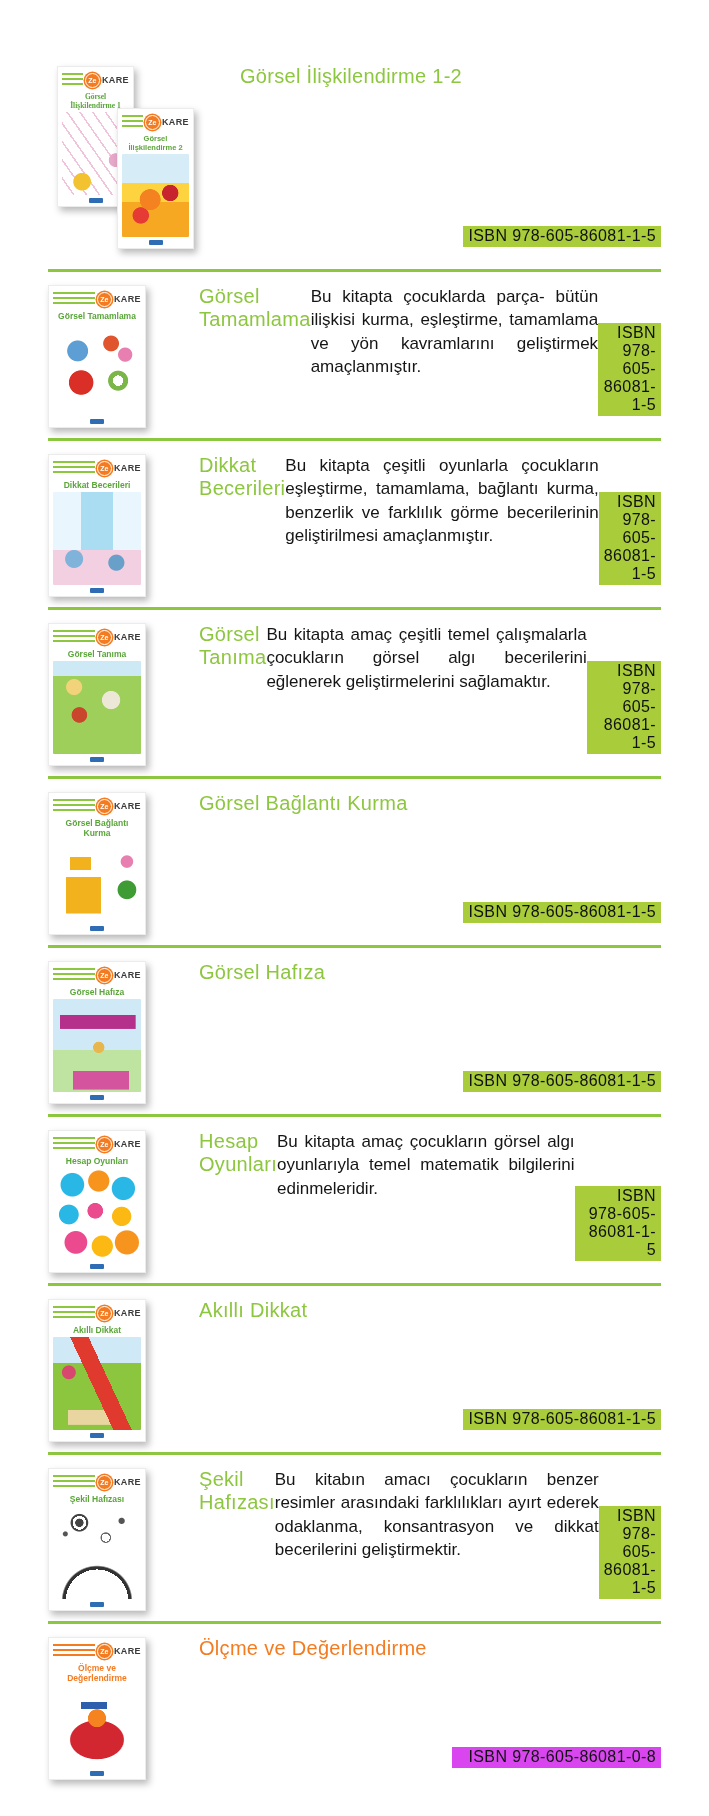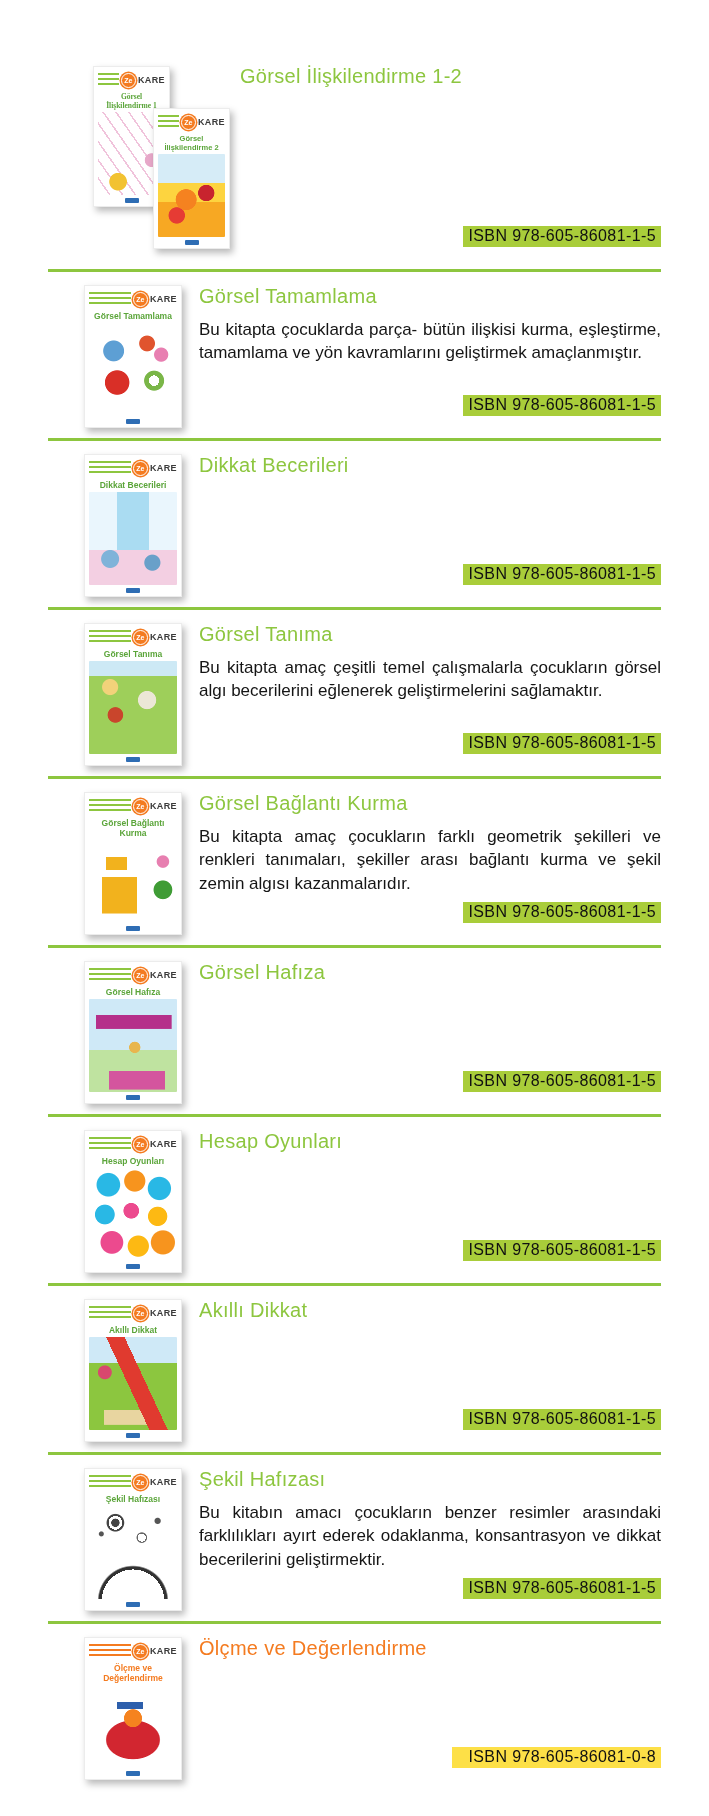--- a/index.html
+++ b/index.html
@@ -26,21 +26,20 @@
   .cover-stack{position:relative;flex:0 0 auto;}
   .single .cover-stack{width:127px;}
   .pair .cover-stack{width:168px;height:200px;}
   .cover{
     background:#fff;
     box-sizing:border-box;
     border:1px solid #ececec;
     box-shadow:3px 4px 7px rgba(0,0,0,.28);
     display:flex;flex-direction:column;
     padding:4px 4px 3px;
-    margin-left:36px;
     --stripe-color:#8dc63f;
   }
   .single .cover{width:98px;height:143px;}
   .pair .cover{position:absolute;width:77px;height:141px;}
   .pair .cover:nth-child(1){left:9px;top:8px;}
   .pair .cover:nth-child(2){left:69px;top:50px;}
 
   .cover-top{display:flex;align-items:center;height:18px;}
   .stripes{
     flex:1 1 auto;height:15px;margin-right:2px;
@@ -63,21 +62,21 @@
     margin:3px 0 2px;
     min-height:10px;
   }
   .pair .cover-title{font-size:7.5px;}
   .illo{flex:1 1 auto;border-radius:1px;}
   .pub-mark{width:14px;height:5px;background:#2e6db4;border-radius:1px;margin:3px auto 0;flex:0 0 auto;}
 
   
   .info{
     flex:1 1 auto;
-    display:flex;flex-direction:column;
+    display:flex;flex-direction:row;
     margin-left:24px;
     justify-content:space-between;
   }
   .pair .info{margin-left:24px;padding-top:7px;}
   .book-title{
     margin:0 0 10px;
     font-size:20px;font-weight:normal;
     letter-spacing:.3px;
     color:#8dc63f;
   }
@@ -277,20 +276,21 @@
         <span class="kare">KARE</span>
       </div>
     </div>
     <div class="cover-title" style="color: rgb(91, 165, 58);">Dikkat Becerileri</div>
     <div class="illo"></div>
     <div class="pub-mark"></div>
   </div>
         </div>
     <div class="info">
       <h2 class="book-title" style="color: rgb(141, 198, 63);">Dikkat Becerileri</h2>
+      <p class="book-description">Bu kitapta çeşitli oyunlarla çocukların eşleştirme, tamamlama, bağlantı kurma, benzerlik ve farklılık görme becerilerinin geliştirilmesi amaçlanmıştır.</p>
       <div class="isbn-row">
         <span class="isbn" style="background-color: rgb(169, 205, 58);">ISBN 978-605-86081-1-5</span>
       </div>
     </div>
   </section>
       <section class="book-row single">
     <div class="cover-stack">
           <div class="cover art-farm" style="--stripe-color: #8dc63f;">
     <div class="cover-top">
       <div class="stripes"></div>
@@ -322,21 +322,20 @@
         <span class="kare">KARE</span>
       </div>
     </div>
     <div class="cover-title" style="color: rgb(91, 165, 58);">Görsel Bağlantı Kurma</div>
     <div class="illo"></div>
     <div class="pub-mark"></div>
   </div>
         </div>
     <div class="info">
       <h2 class="book-title" style="color: rgb(141, 198, 63);">Görsel Bağlantı Kurma</h2>
-      <p class="book-description">Bu kitapta amaç çocukların farklı geometrik şekilleri ve renkleri tanımaları, şekiller arası bağlantı kurma ve şekil zemin algısı kazanmalarıdır.</p>
       <div class="isbn-row">
         <span class="isbn" style="background-color: rgb(169, 205, 58);">ISBN 978-605-86081-1-5</span>
       </div>
     </div>
   </section>
       <section class="book-row single">
     <div class="cover-stack">
           <div class="cover art-market" style="--stripe-color: #8dc63f;">
     <div class="cover-top">
       <div class="stripes"></div>
@@ -367,20 +366,21 @@
         <span class="kare">KARE</span>
       </div>
     </div>
     <div class="cover-title" style="color: rgb(91, 165, 58);">Hesap Oyunları</div>
     <div class="illo"></div>
     <div class="pub-mark"></div>
   </div>
         </div>
     <div class="info">
       <h2 class="book-title" style="color: rgb(141, 198, 63);">Hesap Oyunları</h2>
+      <p class="book-description">Bu kitapta amaç çocukların görsel algı oyunlarıyla temel matematik bilgilerini edinmeleridir.</p>
       <div class="isbn-row">
         <span class="isbn" style="background-color: rgb(169, 205, 58);">ISBN 978-605-86081-1-5</span>
       </div>
     </div>
   </section>
       <section class="book-row single">
     <div class="cover-stack">
           <div class="cover art-playground" style="--stripe-color: #8dc63f;">
     <div class="cover-top">
       <div class="stripes"></div>
@@ -435,18 +435,18 @@
       </div>
     </div>
     <div class="cover-title" style="color: rgb(244, 123, 32);">Ölçme ve Değerlendirme</div>
     <div class="illo"></div>
     <div class="pub-mark"></div>
   </div>
         </div>
     <div class="info">
       <h2 class="book-title" style="color: rgb(244, 123, 32);">Ölçme ve Değerlendirme</h2>
       <div class="isbn-row">
-        <span class="isbn" style="background-color: #fde047; padding-left: 16px;">ISBN 978-605-86081-0-8</span>
+        <span class="isbn" style="background-color: #d946ef; padding-left: 16px;">ISBN 978-605-86081-0-8</span>
       </div>
     </div>
   </section>
     </div>
 </div>
 
 </body></html>

